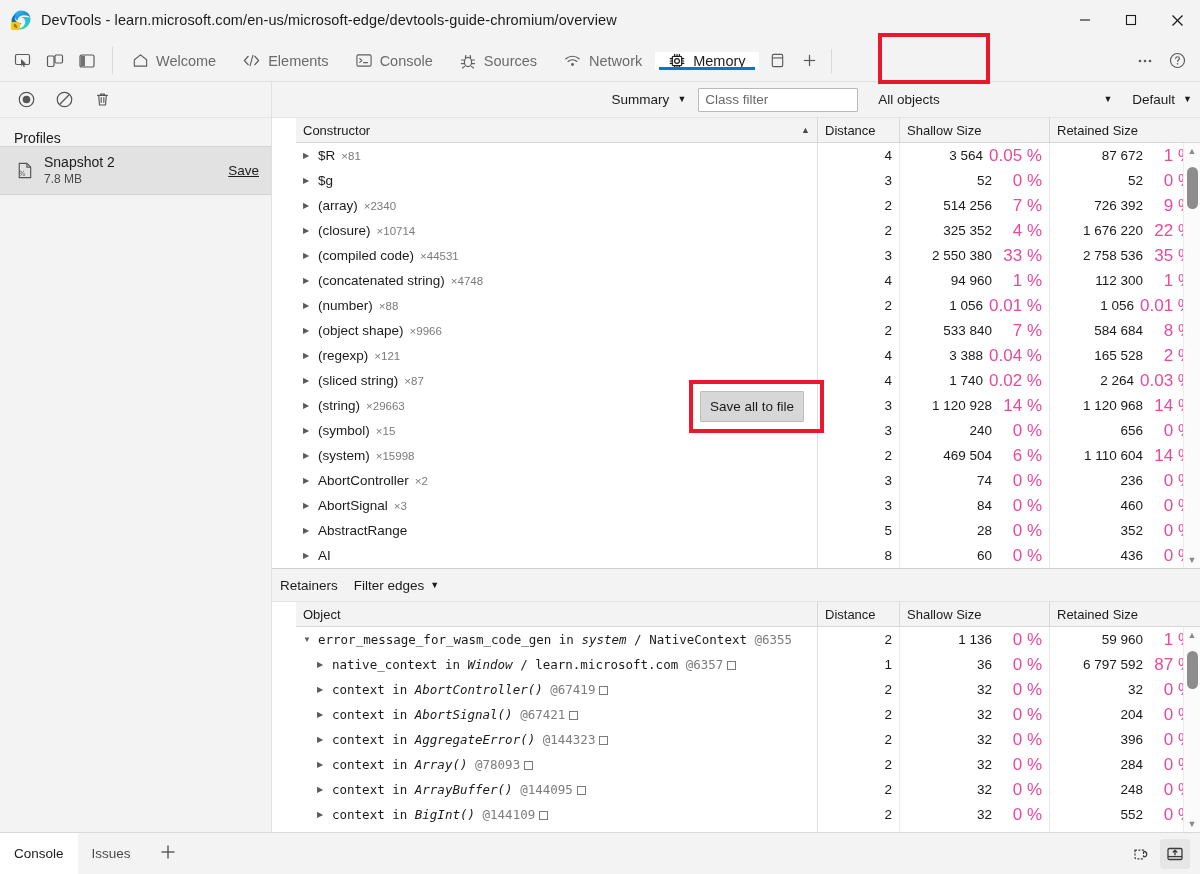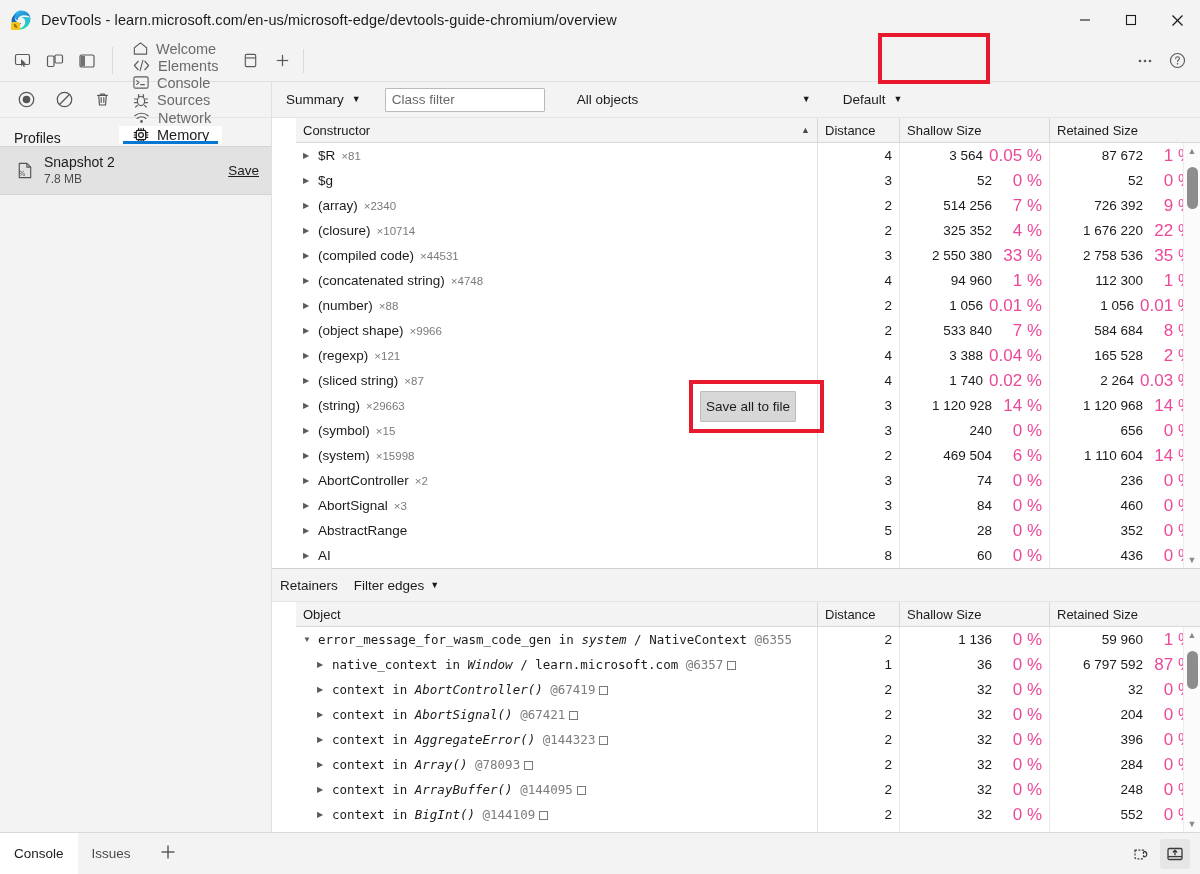--- a/index.html
+++ b/index.html
@@ -37,21 +37,21 @@
     background: #f3f3f3;
     border-bottom: 1px solid #e0e0e0;
     position: relative;
   }
   .tool-left { display: flex; align-items: center; padding: 0 6px 0 8px; gap: 2px; }
   .iconbtn {
     width: 30px; height: 30px; display: flex; align-items: center; justify-content: center;
     color: #5a5a5a; border-radius: 3px;
   }
   .vsep { width: 1px; background: #dadada; margin: 7px 6px 7px 4px; align-self: stretch; }
-  .tabs { display: flex; align-items: flex-start; flex-direction: column; }
+  .tabs { display: flex; align-items: center; }
   .tab {
     display: flex; align-items: center; gap: 7px;
     padding: 0 13px;
     color: #6b6b6b; font-size: 14.5px; white-space: nowrap;
     position: relative;
   }
   .tab .ticon { display:flex; align-items:center; color:#5e5e5e; }
   .tab.active { background: #ffffff; color: #1b1b1b; }
   .tab.active .ticon { color: #1b1b1b; }
   .tab.active::after {
@@ -90,22 +90,22 @@
   .snap-icon { color: #555; flex: 0 0 22px; display:flex; align-items:center; }
   .snap-meta { display: flex; flex-direction: column; line-height: 1.25; }
   .snap-name { font-size: 14px; color: #1b1b1b; }
   .snap-size { font-size: 12px; color: #4b4b4b; }
   .snap-save { margin-left: auto; font-size: 13.5px; color: #1b1b1b; text-decoration: underline; }
 
   
   .main { flex: 1 1 auto; display: flex; flex-direction: column; min-width: 0; background:#fff; }
 
   .mtoolbar {
-    height: 36px; flex: 0 0 36px; display: flex; align-items: center; gap: 16px;
-    background: #f3f3f3; border-bottom: 1px solid #e4e4e4; padding-left: 6px;
+    height: 36px; flex: 0 0 36px; display: flex; align-items: center; gap: 4px;
+    background: #f3f3f3; border-bottom: 1px solid #e4e4e4; padding-left: 6px; justify-content: flex-end;
   }
   .sel {
     display: flex; align-items: center; gap: 8px;
     font-size: 13.5px; color: #1b1b1b; padding: 0 8px; height: 26px; white-space: nowrap;
   }
   .caret { font-size: 9px; color:#1b1b1b; line-height: 1; }
   .class-filter {
     width: 160px; height: 24px; border: 1px solid #b9b9b9; background: #fff;
     font-size: 13.5px; color: #6a6a6a; padding: 0 6px; display:flex; align-items:center;
     border-radius: 1px;
@@ -897,20 +897,20 @@
       <div class="iconbtn boxed">
         <svg width="18" height="18" viewBox="0 0 18 18">
             <rect x="2" y="3.5" width="14" height="11" rx="1.3" fill="none" stroke="currentColor" stroke-width="1.3"></rect>
             <line x1="2" y1="11.6" x2="16" y2="11.6" stroke="currentColor" stroke-width="1.3"></line>
             <path d="M9 5.2v4.6M7.2 7l1.8-1.8L10.8 7" fill="none" stroke="currentColor" stroke-width="1.3" stroke-linecap="round" stroke-linejoin="round"></path>
           </svg>
       </div>
     </div>
   </div>
 
-  <div class="ctxbtn" style="left:700px; top:391px; width:96px; height:31px;">
+  <div class="ctxbtn" style="left:700px; top:391px; width:104px; height:31px;">
     <span>Save all to file</span>
   </div>
 
   <div class="redbox" style="left:878px; top:33px; width:112px; height:51px;"></div>
   <div class="redbox" style="left:689px; top:380px; width:135px; height:53px;"></div>
 
 </div>
 
 </body></html>

